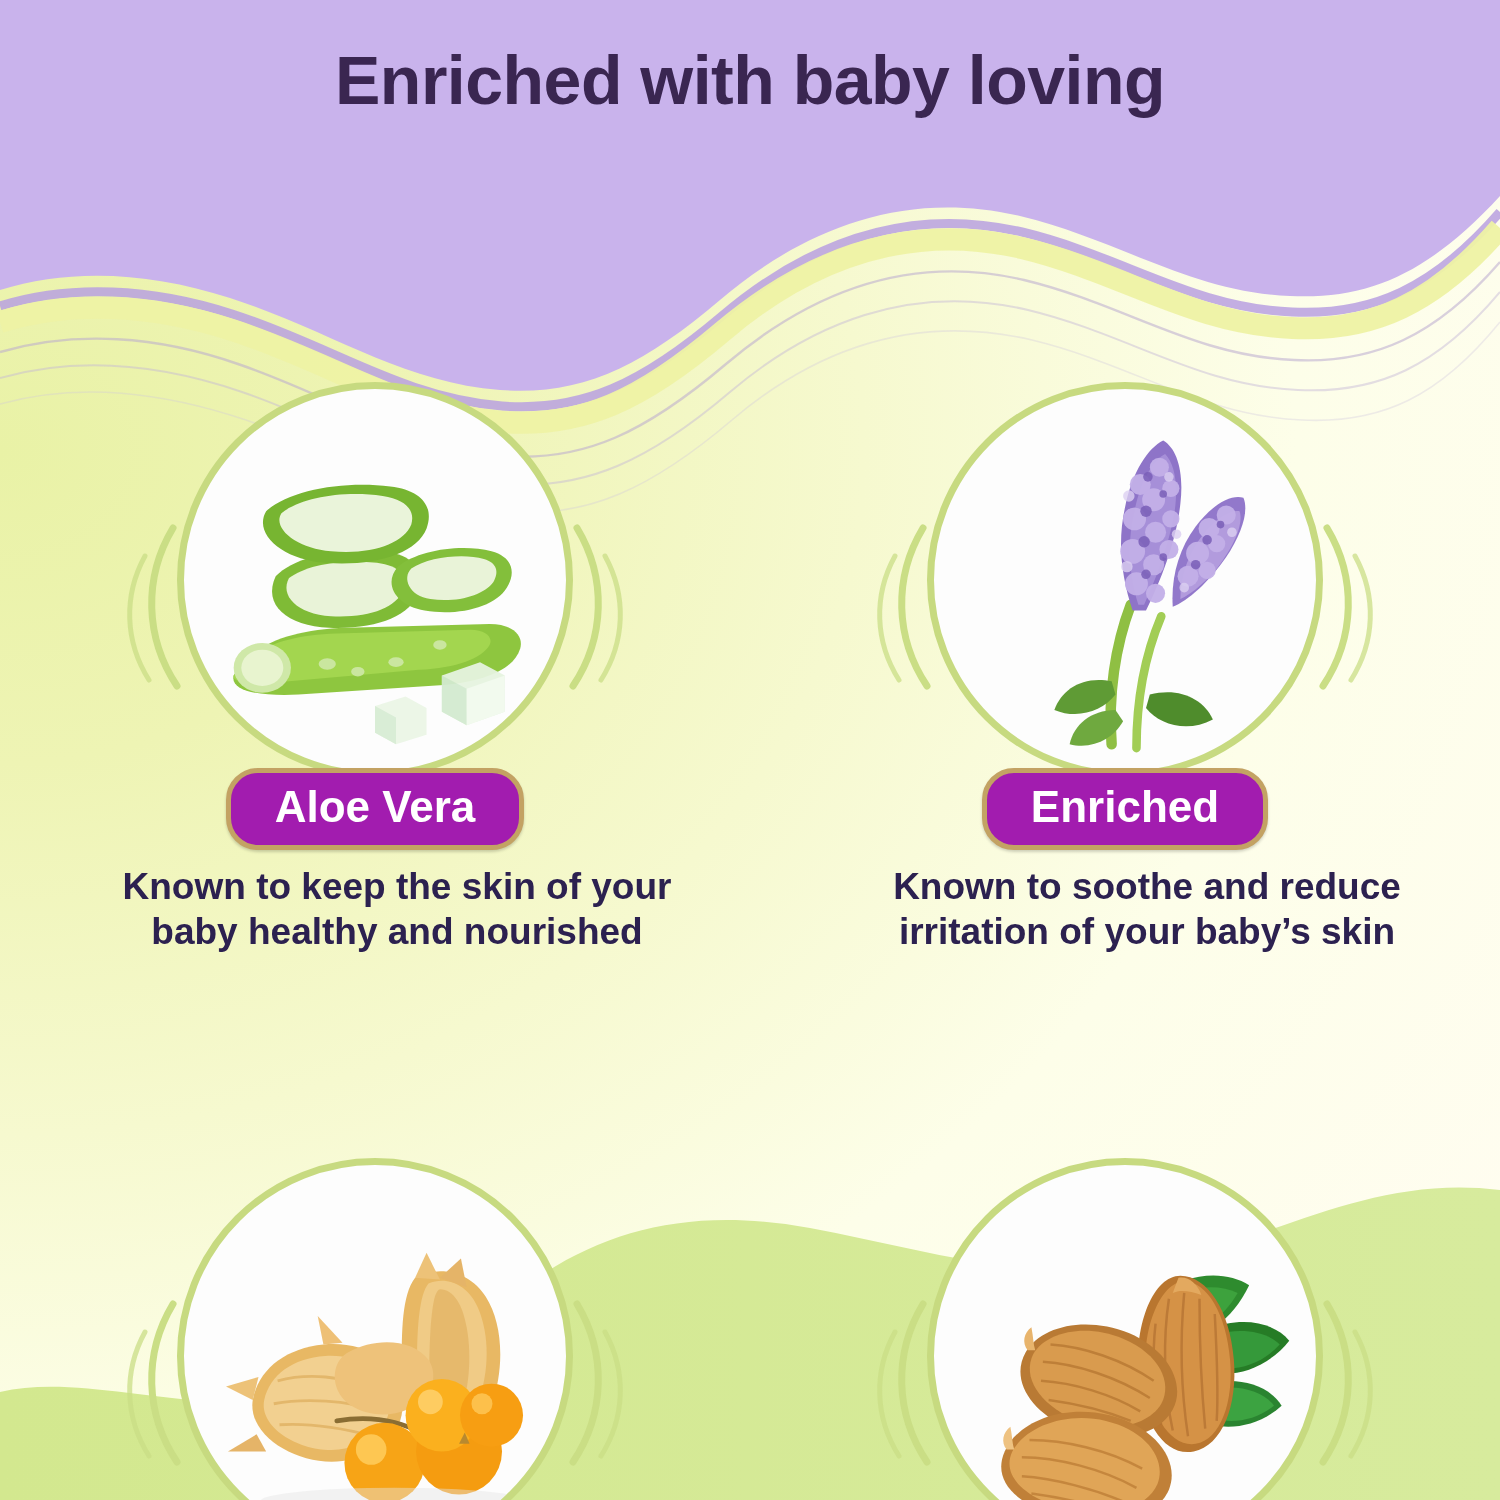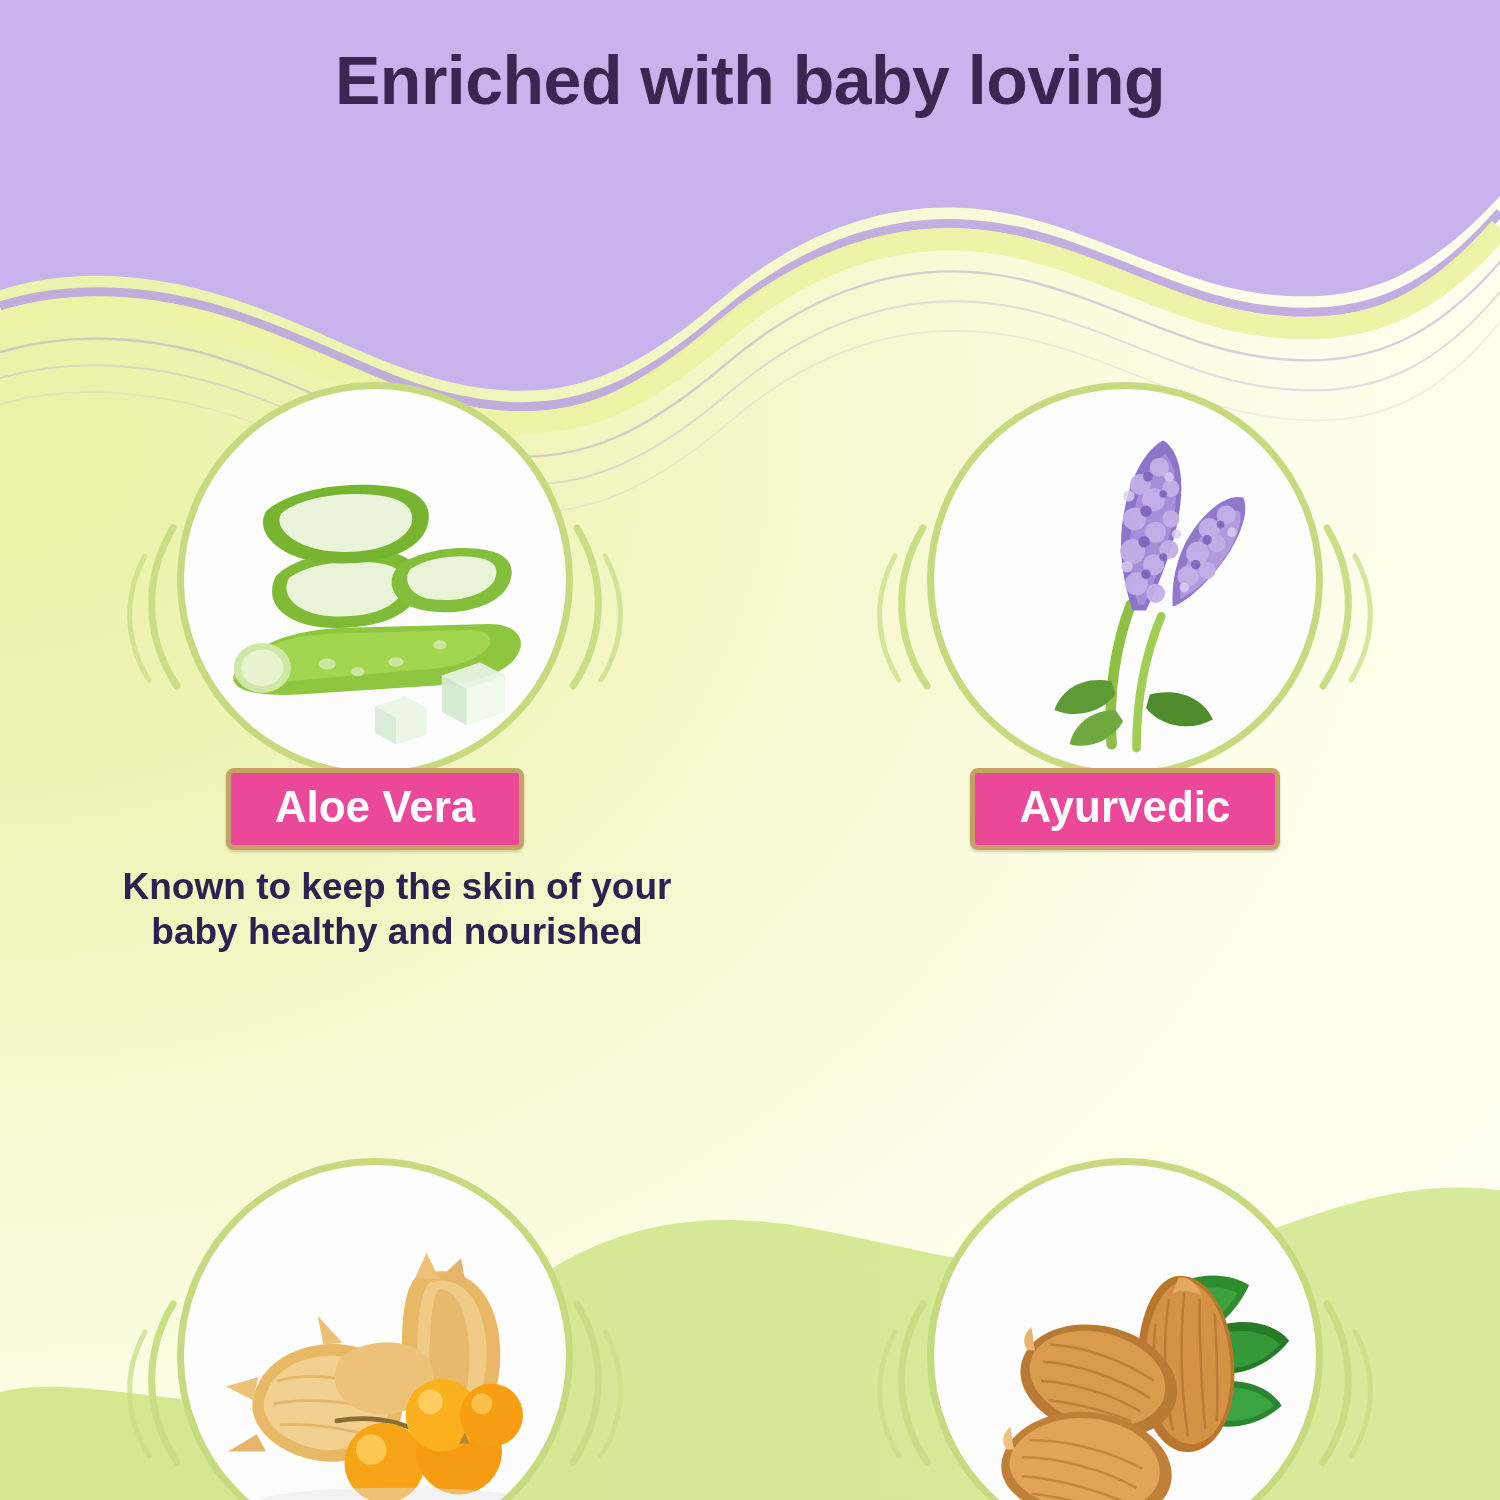--- a/index.html
+++ b/index.html
@@ -101,23 +101,23 @@
   .circle .art {
     width: 100%;
     height: 100%;
   }
 
   
   .badge {
     position: relative;
     margin-top: -22px;
     z-index: 7;
-    background: #ec4899;
+    background: #a21caf;
     border: 5px solid #c3a263;
-    border-radius: 8px;
+    border-radius: 32px;
     padding: 9px 44px 12px 44px;
     color: #ffffff;
     font-size: 44px;
     font-weight: bold;
     line-height: 1.15;
     white-space: nowrap;
     box-shadow: 0 2px 3px rgba(0,0,0,0.18);
   }
 
   .desc {
@@ -348,21 +348,23 @@
                     <circle cx="246" cy="92" r="5"></circle>
                   <circle cx="202" cy="186" r="6"></circle>
                     <circle cx="254" cy="152" r="5"></circle>
                   <circle cx="312" cy="150" r="5"></circle>
                     <circle cx="262" cy="208" r="5"></circle>
                 </g>
               </g>
             </svg>
           </div>
         </div>
-        <div class="badge">Ayurvedic</div>
+        <div class="badge">Enriched</div>
+        <div class="desc">Known to soothe and reduce
+irritation of your baby’s skin</div>
       </div>
 
     </div>
 
     <div class="row row-2">
 
       <div class="cell">
         <div class="circle-area">
           <svg class="arc-svg" viewBox="0 0 520 420">
             <g fill="none" stroke="#cade85" stroke-linecap="round">

